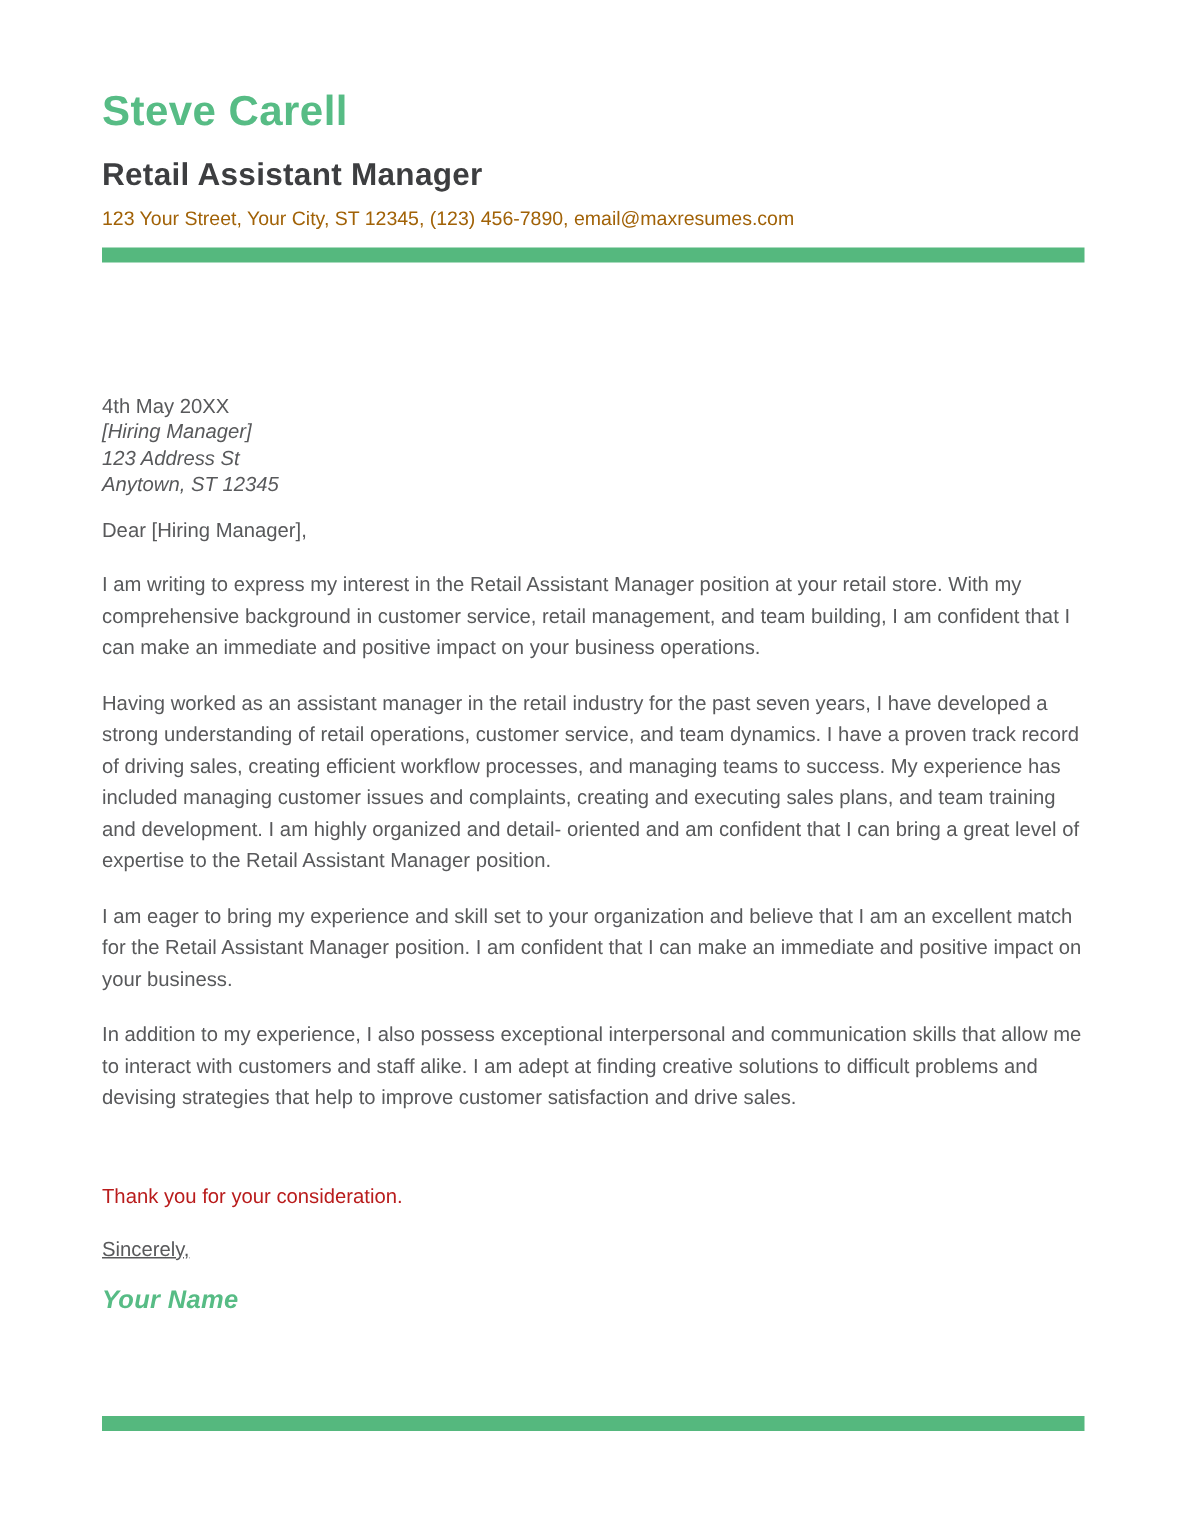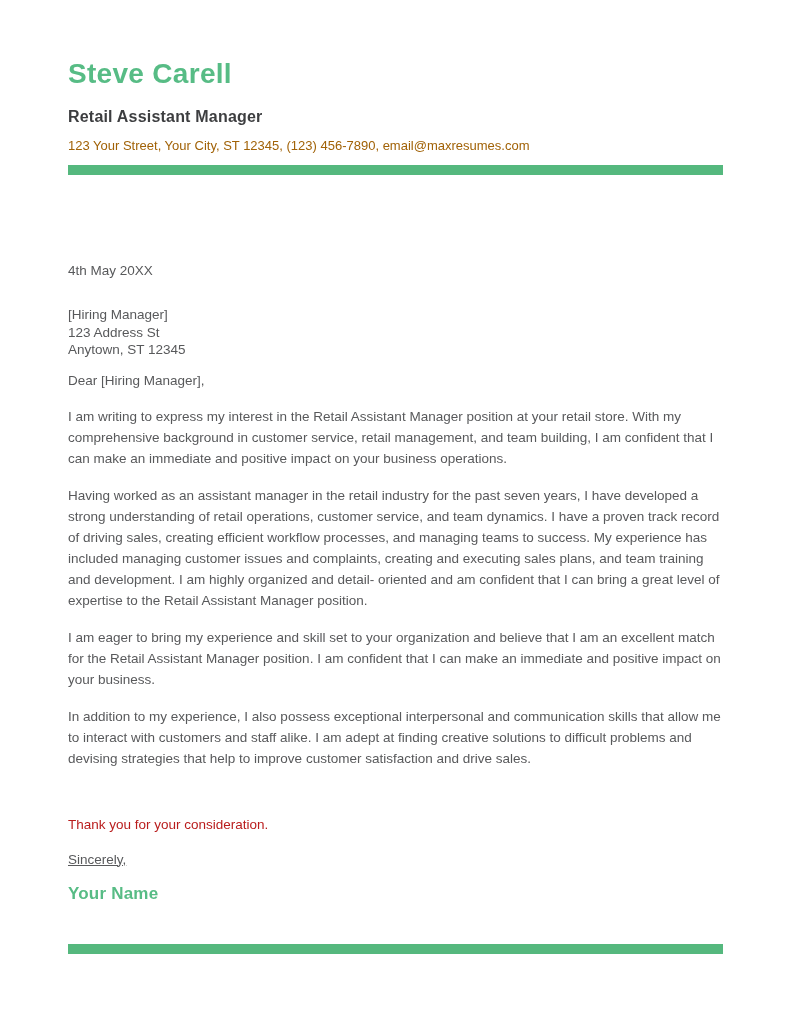--- a/index.html
+++ b/index.html
@@ -20,21 +20,21 @@
   .name {
     margin-top: 58px;
     font-size: 28px;
     line-height: 32px;
     font-weight: 700;
     color: #57bc85;
     letter-spacing: 0.3px;
   }
   .job-title {
     margin-top: 15px;
-    font-size: 16px;
+    font-size: 21px;
     line-height: 24px;
     font-weight: 700;
     color: #3d3e40;
     letter-spacing: 0.2px;
   }
   .contact {
     margin-top: 9px;
     font-size: 13px;
     line-height: 15px;
     color: #a16207;
@@ -50,24 +50,24 @@
     left: 68px; right: 68px;
     top: 944px;
   }
   .date {
     margin-top: 87px;
     font-size: 13.5px;
     line-height: 17px;
     color: #58595b;
   }
   .recipient {
-    margin-top: 27px;
     font-size: 13.5px;
     line-height: 17.5px;
     color: #58595b;
+    font-style: italic;
   }
   .salutation {
     margin-top: 13px;
     font-size: 13.5px;
     line-height: 17px;
     color: #58595b;
   }
   .para {
     margin-top: 17px;
     font-size: 13.5px;
@@ -88,20 +88,21 @@
     color: #58595b;
     text-decoration: underline;
   }
   .signature {
     margin-top: 16px;
     font-size: 17px;
     line-height: 20px;
     font-weight: 700;
     color: #57bc85;
     letter-spacing: 0.2px;
+    font-style: italic;
   }
 </style>
 </head>
 <body>
 
 <div class="page">
 
   <header>
     <h1 class="name">Steve Carell</h1>
     <h2 class="job-title">Retail Assistant Manager</h2>

